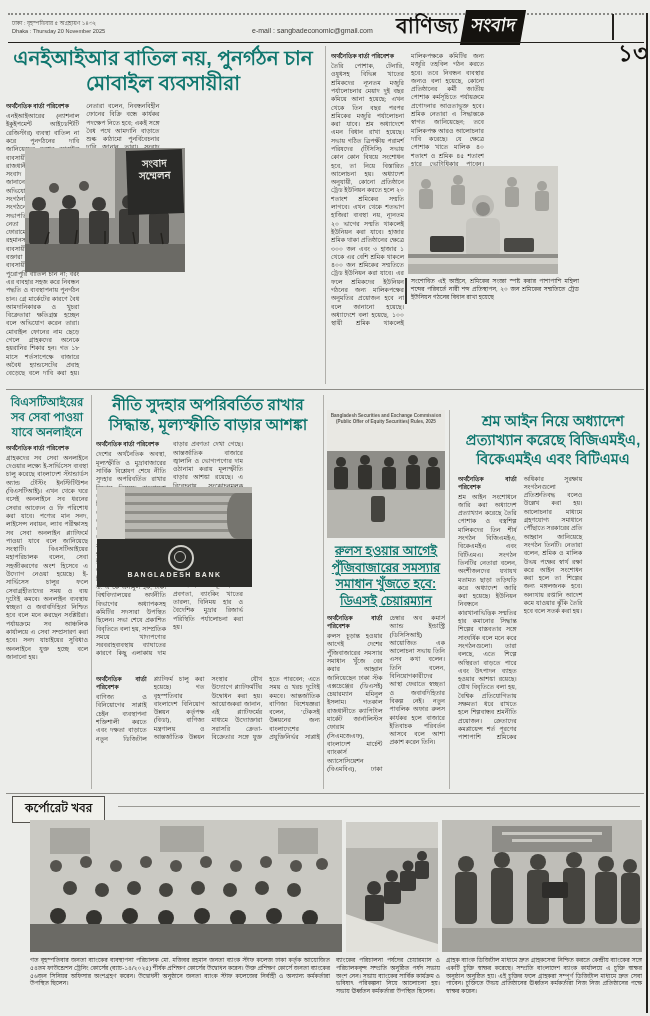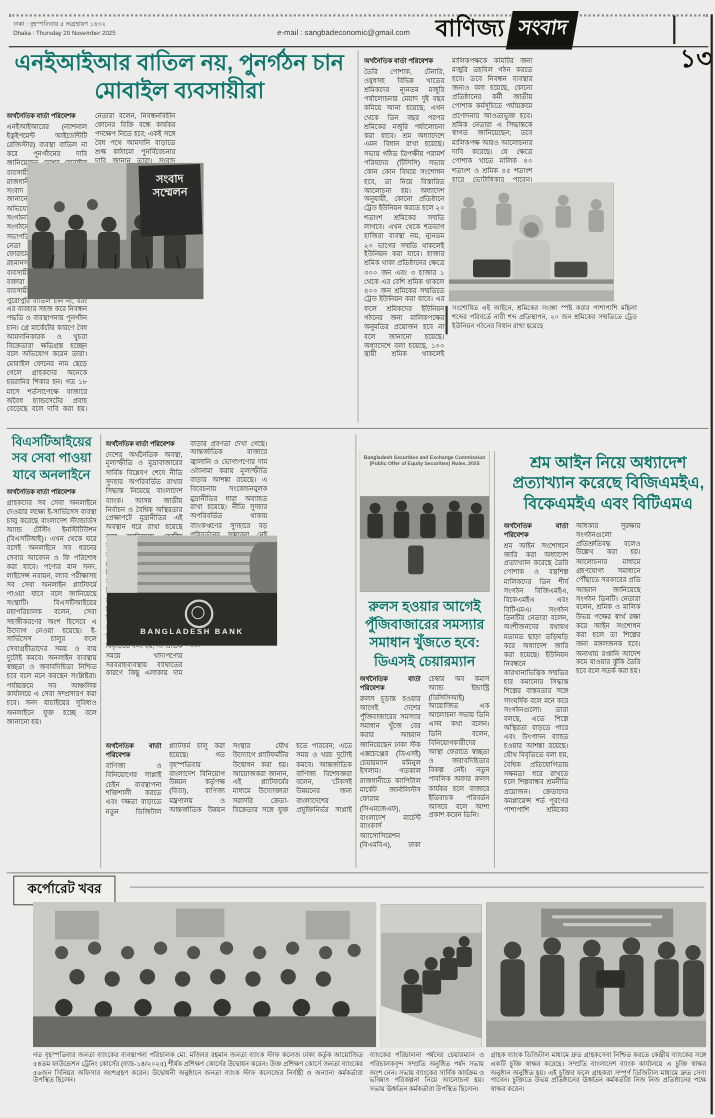--- a/index.html
+++ b/index.html
@@ -17,21 +17,21 @@
   .page-num{position:absolute;left:618px;top:11px;font-size:23px;font-weight:bold;color:#13110e;margin-top:24px;}
   .hdr-rule{position:absolute;left:8px;top:42px;width:636px;border-top:1.6px solid #23211d;}
   
   .vr{position:absolute;width:1px;background:#b0afaa;}
   .hr{position:absolute;border-top:1px solid #8e8d88;}
   .right-edge{position:absolute;left:646px;top:13px;width:2px;height:1000px;background:#23211d;}
   
   .headline{font-weight:bold;text-align:center;color:#0f766e;margin:0;}
   .h-lead{font-size:20px;line-height:1.25;}
   .h-mid{font-size:15.5px;line-height:1.3;}
-  .h-small{font-size:12.5px;line-height:1.32;}
+  .h-small{font-size:12.5px;line-height:1.32;text-decoration:underline;}
   .h-tiny{font-size:11.5px;line-height:1.3;}
   
   .byline{display:block;font-size:6px;font-weight:bold;margin-bottom:2px;color:#14120f;}
   .cols{font-size:6.2px;line-height:1.34;text-align:justify;color:#26241f;column-gap:7px;column-fill:auto;overflow:hidden;}
   .c4{column-count:4;}
   .c3{column-count:3;}
   .c2{column-count:2;}
   .c1{column-count:1;}
   .caption{font-size:6px;line-height:1.3;text-align:justify;color:#23211d;}
   .photo{position:absolute;overflow:hidden;background:#c6c6c1;box-shadow:0 0 0 1px #a5a49f inset;}
@@ -151,20 +151,21 @@
 
   <section class="abs" style="left:6px;top:395px;width:82px;">
     <h3 class="headline h-tiny" style="margin-bottom:4px;">বিএসটিআইয়ের সব সেবা পাওয়া যাবে অনলাইনে</h3>
     <div class="cols c1" style="height:322px;">
       <b class="byline">অর্থনৈতিক বার্তা পরিবেশক</b><span>গ্রাহকদের সব সেবা অনলাইনে দেওয়ার লক্ষ্যে ই-সার্ভিসেস ব্যবস্থা চালু করেছে বাংলাদেশ স্ট্যান্ডার্ডস অ্যান্ড টেস্টিং ইনস্টিটিউশন (বিএসটিআই)। এখন থেকে ঘরে বসেই অনলাইনে সব ধরনের সেবার আবেদন ও ফি পরিশোধ করা যাবে। পণ্যের মান সনদ, লাইসেন্স নবায়ন, ল্যাব পরীক্ষাসহ সব সেবা অনলাইন প্ল্যাটফর্মে পাওয়া যাবে বলে জানিয়েছে সংস্থাটি। বিএসটিআইয়ের মহাপরিচালক বলেন, সেবা সহজীকরণের অংশ হিসেবে এ উদ্যোগ নেওয়া হয়েছে। ই-সার্ভিসেস চালুর ফলে সেবাগ্রহীতাদের সময় ও ব্যয় দুটোই কমবে। অনলাইন ব্যবস্থায় স্বচ্ছতা ও জবাবদিহিতা নিশ্চিত হবে বলে মনে করছেন সংশ্লিষ্টরা। পর্যায়ক্রমে সব আঞ্চলিক কার্যালয়ে এ সেবা সম্প্রসারণ করা হবে। সনদ যাচাইয়ের সুবিধাও অনলাইনে যুক্ত হচ্ছে বলে জানানো হয়।</span>
     </div>
   </section>
   <div class="vr" style="left:91px;top:395px;height:394px;"></div>
 
   <section class="abs" style="left:96px;top:395px;width:224px;">
+    <h2 class="headline h-mid">নীতি সুদহার অপরিবর্তিত রাখার সিদ্ধান্ত, মূল্যস্ফীতি বাড়ার আশঙ্কা</h2>
     <div class="cols c3" style="height:220px;margin-top:5px;">
       <b class="byline">অর্থনৈতিক বার্তা পরিবেশক</b><span>দেশের অর্থনৈতিক অবস্থা, মূল্যস্ফীতি ও মুদ্রাবাজারের সার্বিক বিশ্লেষণ শেষে নীতি সুদহার অপরিবর্তিত রাখার সিদ্ধান্ত নিয়েছে বাংলাদেশ ব্যাংক। আসন্ন জাতীয় নির্বাচন ও বৈশ্বিক অস্থিরতার প্রেক্ষাপটে মুদ্রানীতির এই অবস্থান ধরে রাখা হয়েছে বলে জানিয়েছে কেন্দ্রীয় ব্যাংক। মুদ্রানীতি কমিটির সভায় ডেপুটি গভর্নর ড. মো. হাবিবুর রহমান, চিফ ইকোনমিস্ট ড. মোহাম্মদ আবদুর রোবেল, বিআইডিএস মহাপরিচালক ড. এ কে এনামুল হক, ঢাকা বিশ্ববিদ্যালয়ের অর্থনীতি বিভাগের অধ্যাপকসহ কমিটির সদস্যরা উপস্থিত ছিলেন। সভা শেষে প্রকাশিত বিবৃতিতে বলা হয়, সাম্প্রতিক সময়ে খাদ্যপণ্যের সরবরাহব্যবস্থায় ব্যাঘাতের কারণে কিছু এলাকায় দাম বাড়ার প্রবণতা দেখা গেছে। আন্তর্জাতিক বাজারে জ্বালানি ও ভোগ্যপণ্যের দাম ওঠানামা করায় মূল্যস্ফীতি বাড়ার আশঙ্কা রয়েছে। এ বিবেচনায় সংকোচনমূলক মুদ্রানীতির ধারা অব্যাহত রাখা হয়েছে। নীতি সুদহার অপরিবর্তিত থাকায় ব্যাংকঋণের সুদহারে বড় পরিবর্তনের সম্ভাবনা নেই বলে মনে করছেন বিশ্লেষকরা। তবে বেসরকারি খাতের ঋণপ্রবাহ বাড়াতে তারল্য সরবরাহ স্বাভাবিক রাখার ঘোষণা দেওয়া হয়েছে। সভায় দেশের সামগ্রিক অর্থনৈতিক পরিস্থিতি, মূল্যস্ফীতির প্রবণতা, ব্যাংকিং খাতের তারল্য, বিনিময় হার ও বৈদেশিক মুদ্রার রিজার্ভ পরিস্থিতি পর্যালোচনা করা হয়।</span>
     </div>
   </section>
   <div class="photo" style="left:97px;top:487px;width:155px;height:100px;">
     <div class="bb-top"></div>
     <div class="bb-sky"></div>
     <div class="bb-tree"></div>
     <div class="bb-sign">
       <div class="bb-logo"></div>

